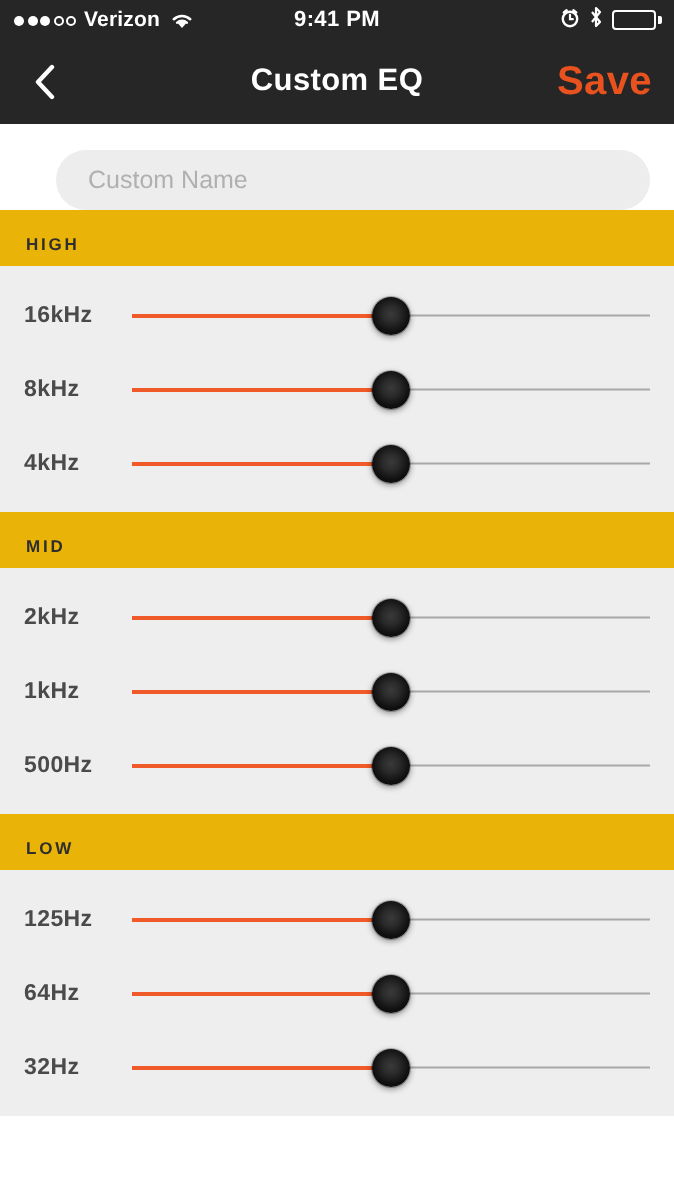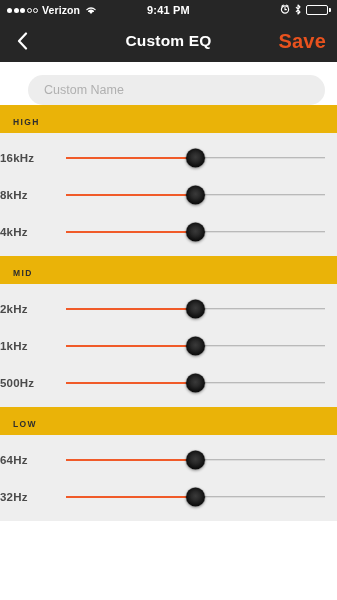--- a/index.html
+++ b/index.html
@@ -159,20 +159,21 @@
   }
 
   .eq-row {
     position: relative;
     height: 37px;
     display: flex;
     align-items: center;
   }
   .eq-label {
     width: 66px;
+    padding-left: 12px;
     font-size: 11.5px;
     font-weight: bold;
     color: #4a4a4a;
     letter-spacing: .2px;
   }
   .slider {
     position: relative;
     flex: 1;
     height: 37px;
     margin-right: 12px;
@@ -317,20 +318,28 @@
             <div class="slider">
               <div class="track"></div>
               <div class="track-fill" style="width: 50%; background: rgb(240, 90, 40);"></div>
               <div class="thumb" style="left: 50%;"></div>
             </div>
           </div>
         </div>
         <div class="section-header">LOW</div>
         <div class="section-group">
           <div class="eq-row">
+            <div class="eq-label">125Hz</div>
+            <div class="slider">
+              <div class="track"></div>
+              <div class="track-fill" style="width: 50%; background: rgb(240, 90, 40);"></div>
+              <div class="thumb" style="left: 50%;"></div>
+            </div>
+          </div>
+          <div class="eq-row">
             <div class="eq-label">64Hz</div>
             <div class="slider">
               <div class="track"></div>
               <div class="track-fill" style="width: 50%; background: rgb(240, 90, 40);"></div>
               <div class="thumb" style="left: 50%;"></div>
             </div>
           </div>
           <div class="eq-row">
             <div class="eq-label">32Hz</div>
             <div class="slider">

